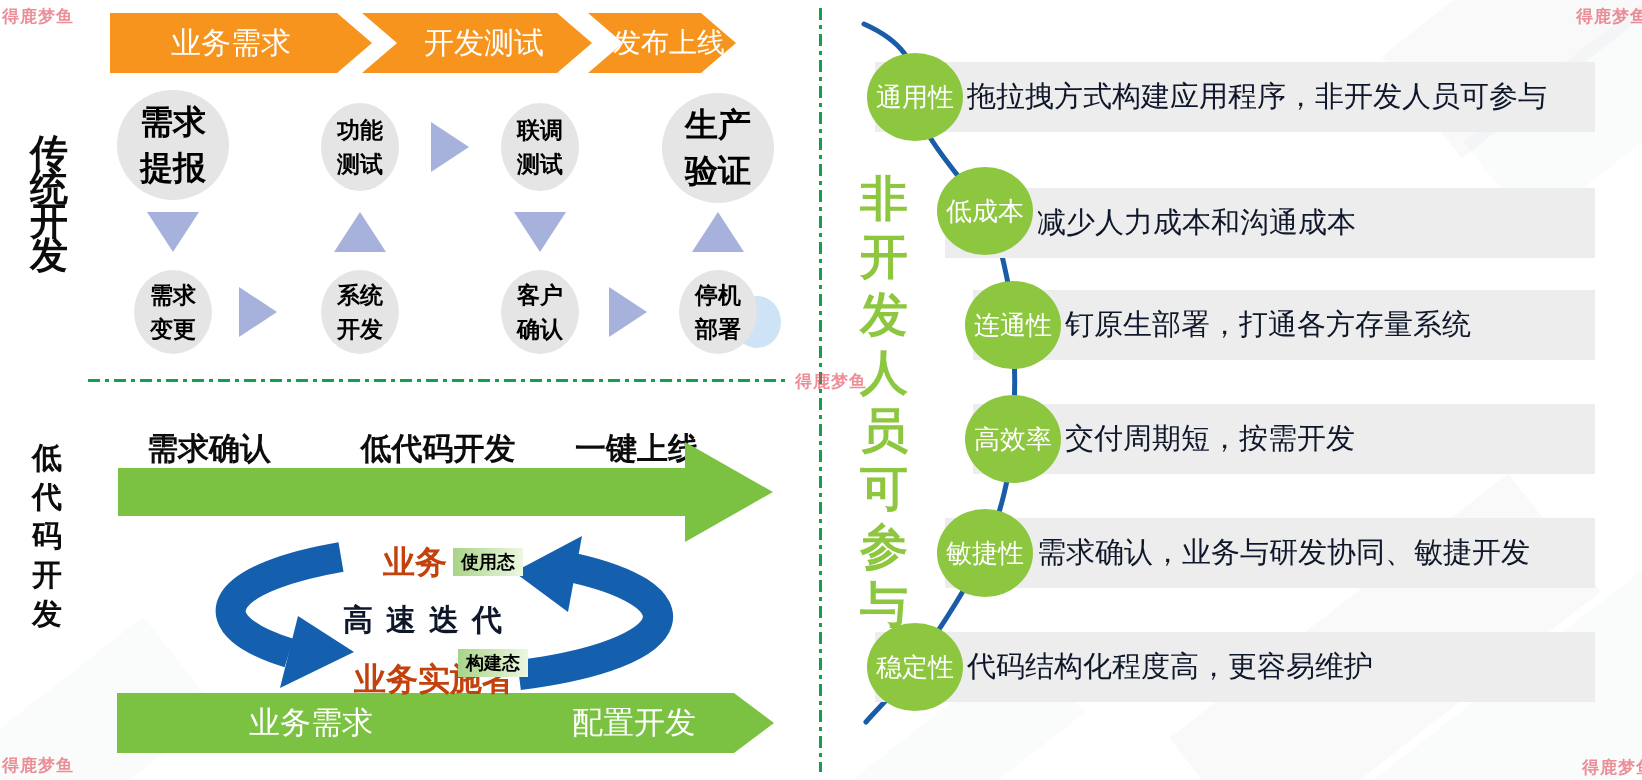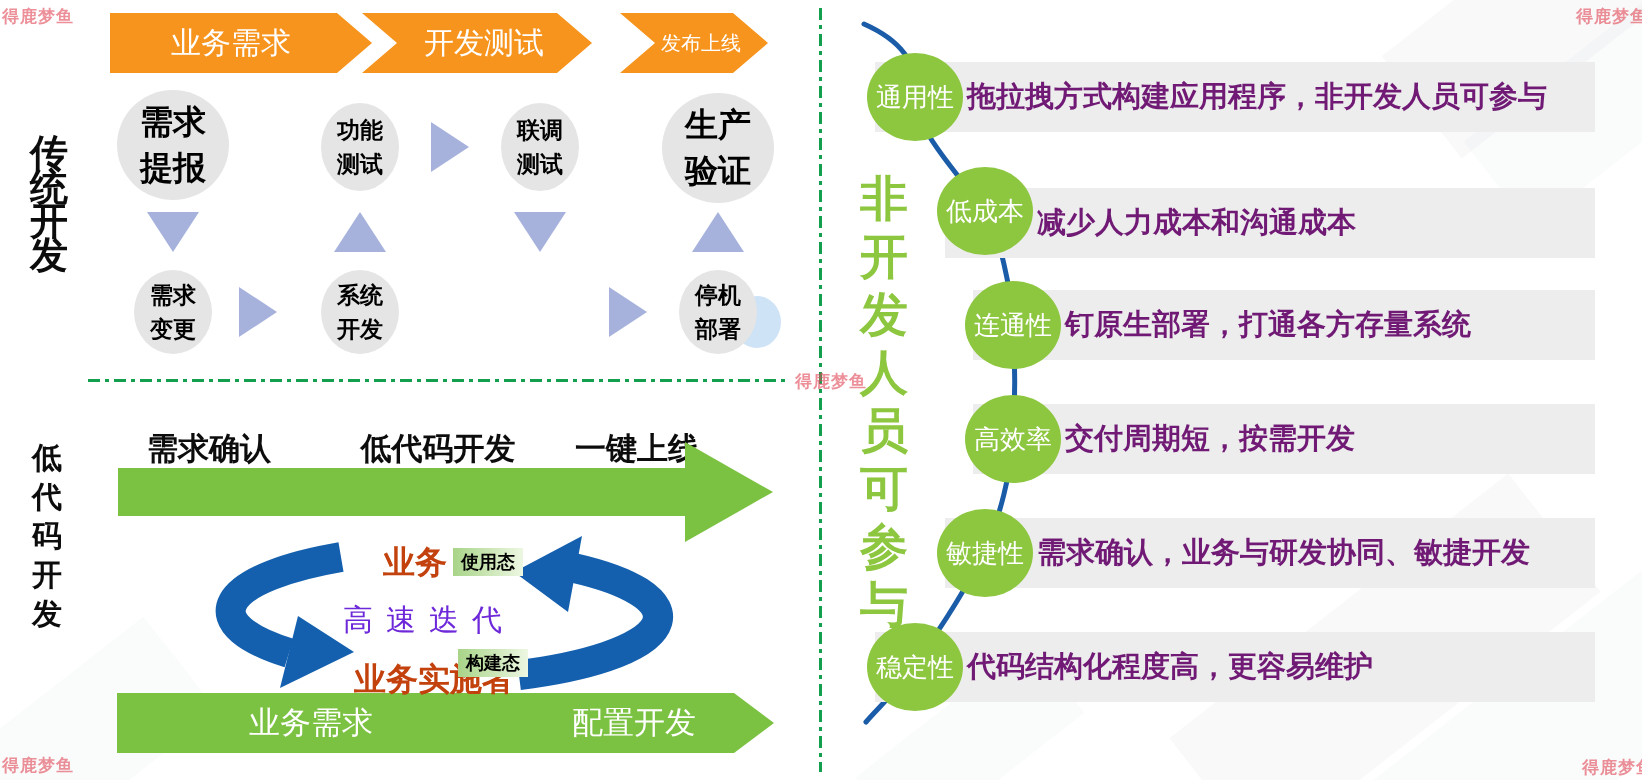--- a/index.html
+++ b/index.html
@@ -54,30 +54,30 @@
   
   .step{position:absolute;top:428px;transform:translateX(-50%);font-size:31px;font-weight:bold;color:#0c0c0c;white-space:nowrap;}
 
   
   .garrow-body{position:absolute;left:118px;top:468px;width:570px;height:48px;background:#7CC242;}
   .garrow-head{position:absolute;left:685px;top:442px;width:0;height:0;
                border-top:50px solid transparent;border-bottom:50px solid transparent;border-left:88px solid #7CC242;}
 
   
   .cyc-actor{position:absolute;font-size:32px;font-weight:bold;color:#c2410c;white-space:nowrap;z-index:6;}
-  .cyc-center{position:absolute;left:343px;top:600px;font-size:30px;font-weight:normal;color:#6d28d9;
+  .cyc-center{position:absolute;left:343px;top:600px;font-size:30px;font-weight:bold;color:#0f172a;
               letter-spacing:13px;white-space:nowrap;z-index:6;}
   .badge{position:absolute;width:70px;height:28px;background:linear-gradient(90deg,#A8D488,#EDF7E2);
          color:#000;font-size:18px;font-weight:bold;text-align:center;line-height:28px;z-index:7;}
 
   
   .rtitle{position:absolute;left:858px;top:170px;width:52px;font-size:48px;line-height:58px;
           font-weight:bold;color:#8DC63F;word-break:break-all;text-align:center;}
   .rbar{position:absolute;height:70px;background:#EDEDED;display:flex;align-items:center;}
-  .rdesc{margin-left:92px;font-size:29px;font-weight:700;color:#701a75;white-space:nowrap;}
+  .rdesc{margin-left:92px;font-size:29px;font-weight:400;color:#0f172a;white-space:nowrap;}
   .rcircle{position:absolute;width:96px;height:88px;background:#8DC63F;border-radius:50%;
            color:#fff;font-size:26px;font-weight:500;display:flex;align-items:center;
            justify-content:center;white-space:nowrap;z-index:5;}
   .r1 .rbar{left:875px;top:62px;width:720px;}   .r1 .rcircle{left:867px;top:53px;}
   .r2 .rbar{left:945px;top:188px;width:650px;}  .r2 .rcircle{left:937px;top:167px;}
   .r3 .rbar{left:973px;top:290px;width:622px;}  .r3 .rcircle{left:965px;top:281px;}
   .r4 .rbar{left:973px;top:404px;width:622px;}  .r4 .rcircle{left:965px;top:395px;}
   .r5 .rbar{left:945px;top:518px;width:650px;}  .r5 .rcircle{left:937px;top:509px;}
   .r6 .rbar{left:875px;top:632px;width:720px;}  .r6 .rcircle{left:867px;top:623px;}
 
@@ -96,35 +96,37 @@
   <div class="deco light" style="left:860px;top:700px;width:220px;height:90px;"></div>
   <div class="blue-blob"></div>
 
   <div class="hdivider"></div>
   <div class="vdivider"></div>
 
   <div class="vlabel trad">传统开发</div>
 
   <div class="chev orange tip" style="left:110px;width:242px;">业务需求</div>
   <div class="chev orange notch-tip" style="left:362px;width:216px;">开发测试</div>
-  <div class="chev orange notch-tip" style="left:620px;width:134px;font-size:20px;">发布上线</div>
+  <div class="chev orange notch-tip" style="left:588px;width:134px;font-size:28px;">发布上线</div>
 
   <div class="node big" style="left:117px;top:90px;">需求
 提报</div>
   <div class="node small" style="left:321px;top:103px;">功能
 测试</div>
   <div class="node small" style="left:501px;top:103px;">联调
 测试</div>
   <div class="node big" style="left:662px;top:93px;">生产
 验证</div>
 
   <div class="node small r2" style="left:134px;top:270px;">需求
 变更</div>
   <div class="node small r2" style="left:321px;top:270px;">系统
 开发</div>
+  <div class="node small r2" style="left:501px;top:270px;">客户
+确认</div>
   <div class="node small r2" style="left:679px;top:270px;">停机
 部署</div>
 
   <div class="tri down" style="left:147px;top:212px;"></div>
   <div class="tri up" style="left:334px;top:212px;"></div>
   <div class="tri down" style="left:514px;top:212px;"></div>
   <div class="tri up" style="left:692px;top:212px;"></div>
   <div class="tri right" style="left:431px;top:122px;"></div>
   <div class="tri right" style="left:239px;top:287px;"></div>
   <div class="tri right" style="left:609px;top:287px;"></div>

